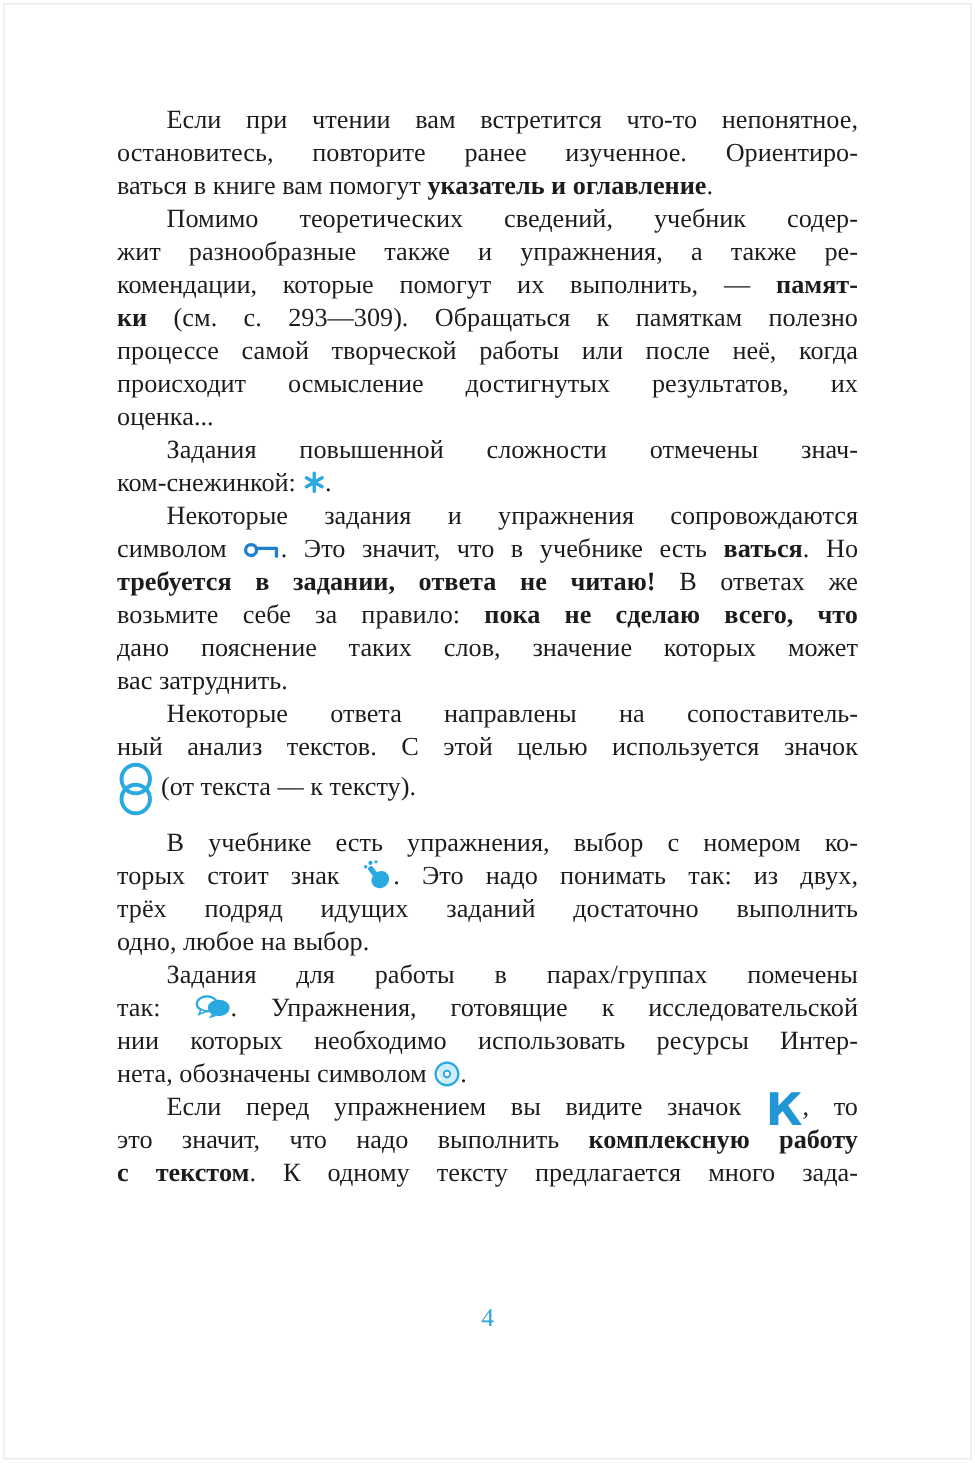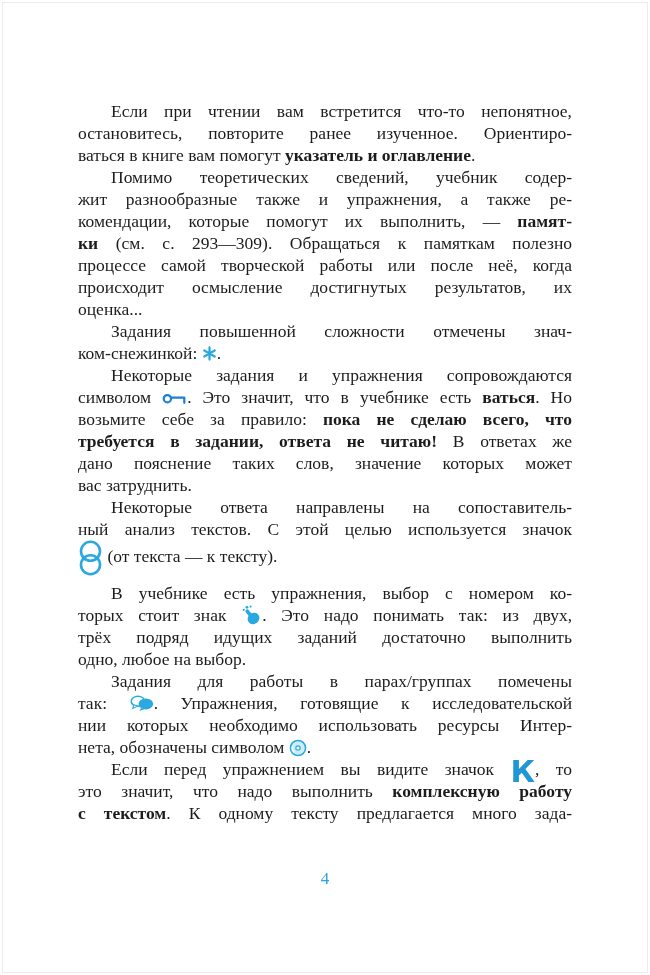--- a/index.html
+++ b/index.html
@@ -1,19 +1,19 @@
 <!DOCTYPE html>
 <html lang="ru"><head>
 <meta charset="utf-8">
 <style>
   html,body{margin:0;padding:0;background:#f6f6f6;}
   .page{position:relative;width:650px;height:975px;background:#ffffff;overflow:hidden;
         font-family:"Liberation Serif","DejaVu Serif",serif;}
   .edge{position:absolute;inset:2px;border:1px solid #ececec;pointer-events:none;}
-  .text-block{position:absolute;left:78px;top:100px;width:494px;
+  .text-block{position:absolute;left:78px;top:68px;width:494px;
               font-size:17.5px;line-height:22px;color:#1c1c1c;}
   .para{margin:0;}
   .line{text-align:justify;text-align-last:justify;}
   .line.last{text-align-last:left;}
   .line.indent{text-indent:33px;}
   b{font-weight:bold;}
   .icon{white-space:nowrap;}
   .icon svg{display:inline-block;}
   .icon-snowflake svg{vertical-align:-2px;}
   .icon-key svg{vertical-align:-3px;}
@@ -54,22 +54,22 @@
                 <path d="M8 1.5V14.5M2.4 4.8L13.6 11.2M2.4 11.2L13.6 4.8"></path>
               </g>
             </svg></span><span>.</span></div>
       </div>
       <div class="para">
         <div class="line indent"><span>Некоторые задания и упражнения сопровождаются</span></div>
         <div class="line"><span>символом </span><span class="icon icon-key"><svg width="25" height="15" viewBox="0 0 26 15">
               <circle cx="5.6" cy="7.7" r="3.8" fill="none" stroke="#1f7fd0" stroke-width="2.3"></circle>
               <path d="M9.8 6.5H23.2V12" fill="none" stroke="#1f7fd0" stroke-width="2.3" stroke-linecap="round" stroke-linejoin="round"></path>
             </svg></span><span>. Это значит, что в учебнике есть </span><b>ваться</b><span>. Но</span></div>
+        <div class="line"><b>требуется в задании, ответа не читаю!</b><span> В ответах же</span></div>
         <div class="line"><span>возьмите себе за правило: </span><b>пока не сделаю всего, что</b></div>
-        <div class="line"><b>требуется в задании, ответа не читаю!</b><span> В ответах же</span></div>
         <div class="line"><span>дано пояснение таких слов, значение которых может</span></div>
         <div class="line last"><span>вас затруднить.</span></div>
       </div>
       <div class="para">
         <div class="line indent"><span>Некоторые ответа направлены на сопоставитель-</span></div>
         <div class="line"><span>ный анализ текстов. С этой целью используется значок</span></div>
         <div class="line last"><span class="icon icon-circles"><svg width="25" height="36" viewBox="0 0 25 36">
               <g fill="none" stroke="#2aa9e1" stroke-width="2.6">
                 <circle cx="12.5" cy="11.3" r="9.5"></circle>
                 <circle cx="12.5" cy="24.7" r="9.5"></circle>

